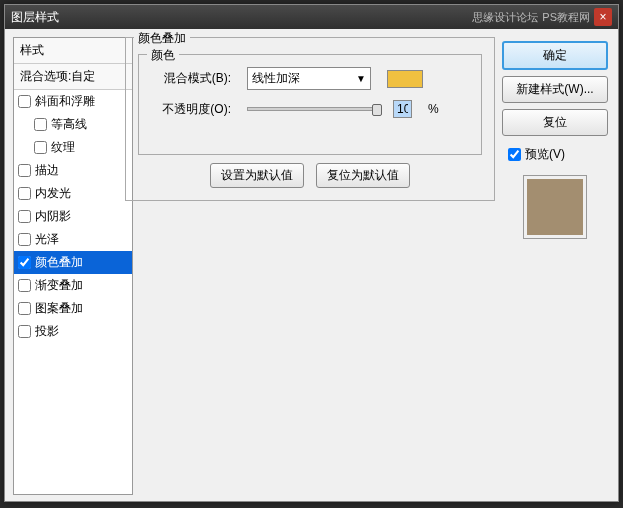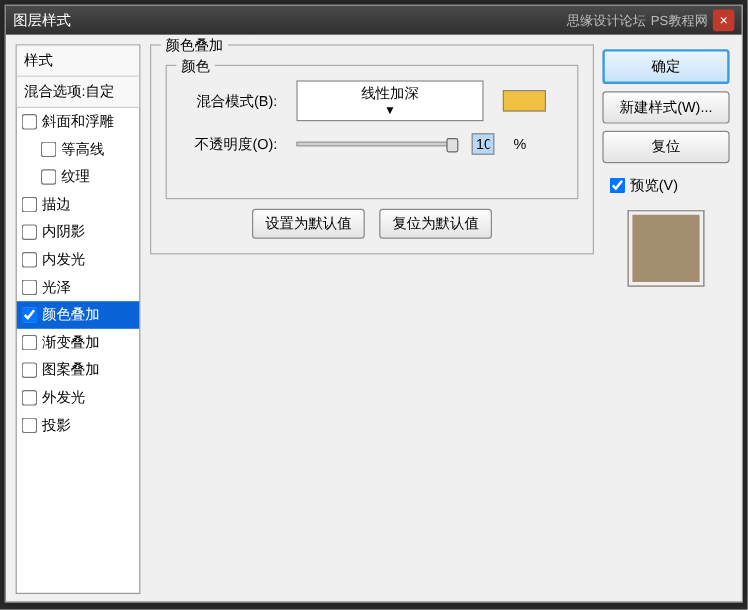--- a/index.html
+++ b/index.html
@@ -5,37 +5,37 @@
     * { box-sizing: border-box; margin: 0; padding: 0; font-family: "Microsoft YaHei", SimSun, sans-serif; font-size: 12px; }
     body { background: #2a2a2a; width: 623px; height: 508px; overflow: hidden; }
     .window { position: absolute; left: 4px; top: 4px; width: 615px; height: 498px; background: #f0f0f0; border: 1px solid #888; box-shadow: 0 0 8px rgba(0,0,0,0.5); }
     .titlebar { height: 24px; background: linear-gradient(#4a4a4a, #2f2f2f); color: #fff; display: flex; align-items: center; padding: 0 6px; justify-content: space-between; }
     .titlebar-text { font-size: 12px; text-align: right; }
     .titlebar-right { display: flex; gap: 4px; align-items: center; }
     .watermark { color: #bbb; font-size: 11px; }
     .close-btn { width: 18px; height: 18px; background: #c0392b; color: #fff; display: flex; align-items: center; justify-content: center; border-radius: 2px; cursor: pointer; }
     .content { position: absolute; top: 24px; left: 0; right: 0; bottom: 0; background: #f0f0f0; }
     
-    .sidebar { position: absolute; left: 8px; top: 8px; width: 104px; height: 458px; border: 1px solid #999; background: #fff; }
+    .sidebar { position: absolute; left: 8px; top: 8px; width: 120px; height: 458px; border: 1px solid #999; background: #fff; }
     .sidebar-header { padding: 4px 6px; border-bottom: 1px solid #ccc; background: #f8f8f8; }
     .sidebar-subheader { padding: 4px 6px; border-bottom: 1px solid #ccc; background: #f8f8f8; }
     .style-item { display: flex; align-items: center; padding: 3px 4px; cursor: pointer; }
     .style-item.indented { padding-left: 20px; }
     .style-item.selected { background: #0a64d8; color: #fff; }
     .style-item input[type=checkbox] { margin-right: 4px; }
     
     .main-panel { position: absolute; left: 120px; top: 8px; width: 370px; height: 458px; }
     .fieldset { border: 1px solid #aaa; padding: 8px 12px 12px; position: relative; }
     .fieldset-legend { position: absolute; top: -8px; left: 8px; background: #f0f0f0; padding: 0 4px; }
     .inner-fieldset { border: 1px solid #aaa; padding: 12px 12px 26px; margin-top: 8px; position: relative; }
     .inner-legend { position: absolute; top: -8px; left: 8px; background: #f0f0f0; padding: 0 4px; }
     
     .form-row { display: flex; align-items: center; margin-bottom: 10px; gap: 16px; }
     .form-label { text-align: right; width: 80px; }
-    .select-box { border: 1px solid #888; background: #fff; padding: 2px 4px; width: 156px; display: flex; justify-content: space-between; align-items: center; cursor: pointer; flex-direction: column; }
+    .select-box { border: 1px solid #888; background: #fff; padding: 2px 4px; width: 124px; display: flex; justify-content: space-between; align-items: center; cursor: pointer; }
     .dropdown-arrow { font-size: 10px; }
     .color-swatch { width: 36px; height: 18px; background: #f0c040; border: 1px solid #888; cursor: pointer; }
     .slider-track { width: 130px; height: 4px; background: #d0d0d0; border: 1px solid #999; position: relative; }
     .slider-thumb { position: absolute; right: -6px; top: -4px; width: 10px; height: 12px; background: #e0e0e0; border: 1px solid #666; border-radius: 2px; }
     .num-input { width: 19px; border: 1px solid #888; background: #fff; padding: 1px 3px; color: #000; }
     .num-input.hl { background: #b8d8f8; }
     
     .btn-row { display: flex; gap: 12px; justify-content: center; margin-top: 8px; }
     .dlg-btn { border: 1px solid #888; background: linear-gradient(#fdfdfd,#e4e4e4); padding: 3px 10px; border-radius: 3px; cursor: pointer; }
     
@@ -77,45 +77,41 @@
           <div class="style-item indented">
             <input type="checkbox" style="">
             <span>纹理</span>
           </div>
           <div class="style-item">
             <input type="checkbox" style="">
             <span>描边</span>
           </div>
           <div class="style-item">
             <input type="checkbox" style="">
-            <span>内阴影</span>
+            <span>内发光</span>
           </div>
           <div class="style-item">
             <input type="checkbox" style="">
-            <span>内发光</span>
+            <span>内阴影</span>
           </div>
           <div class="style-item">
             <input type="checkbox" style="">
             <span>光泽</span>
           </div>
           <div class="style-item selected">
             <input type="checkbox" checked="" style="">
             <span>颜色叠加</span>
           </div>
           <div class="style-item">
             <input type="checkbox" style="">
             <span>渐变叠加</span>
           </div>
           <div class="style-item">
             <input type="checkbox" style="">
             <span>图案叠加</span>
-          </div>
-          <div class="style-item">
-            <input type="checkbox" style="">
-            <span>外发光</span>
           </div>
           <div class="style-item">
             <input type="checkbox" style="">
             <span>投影</span>
           </div>
         </div>
     </div>
 
     <div class="main-panel">
       <div class="fieldset">

